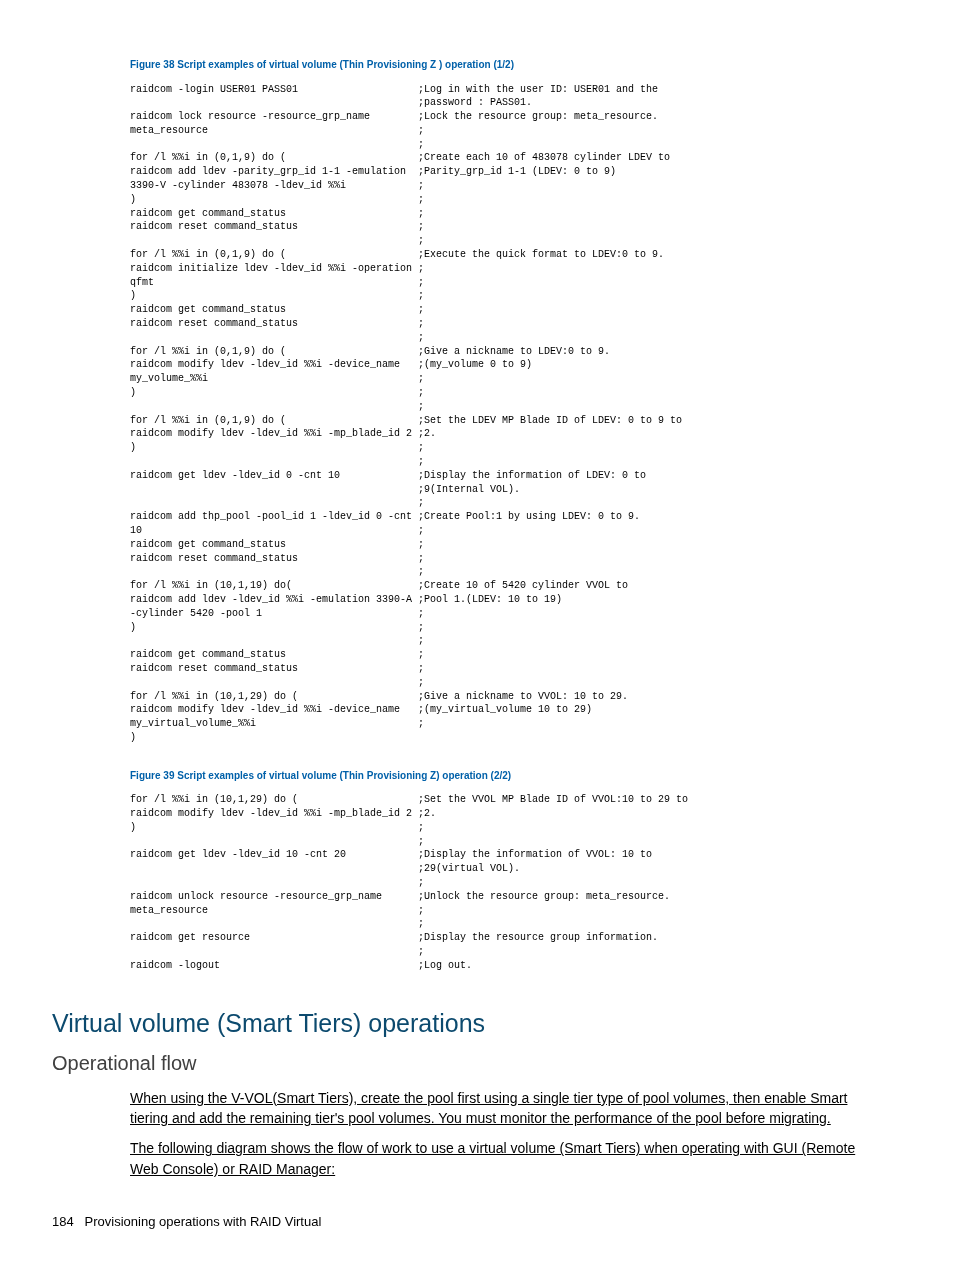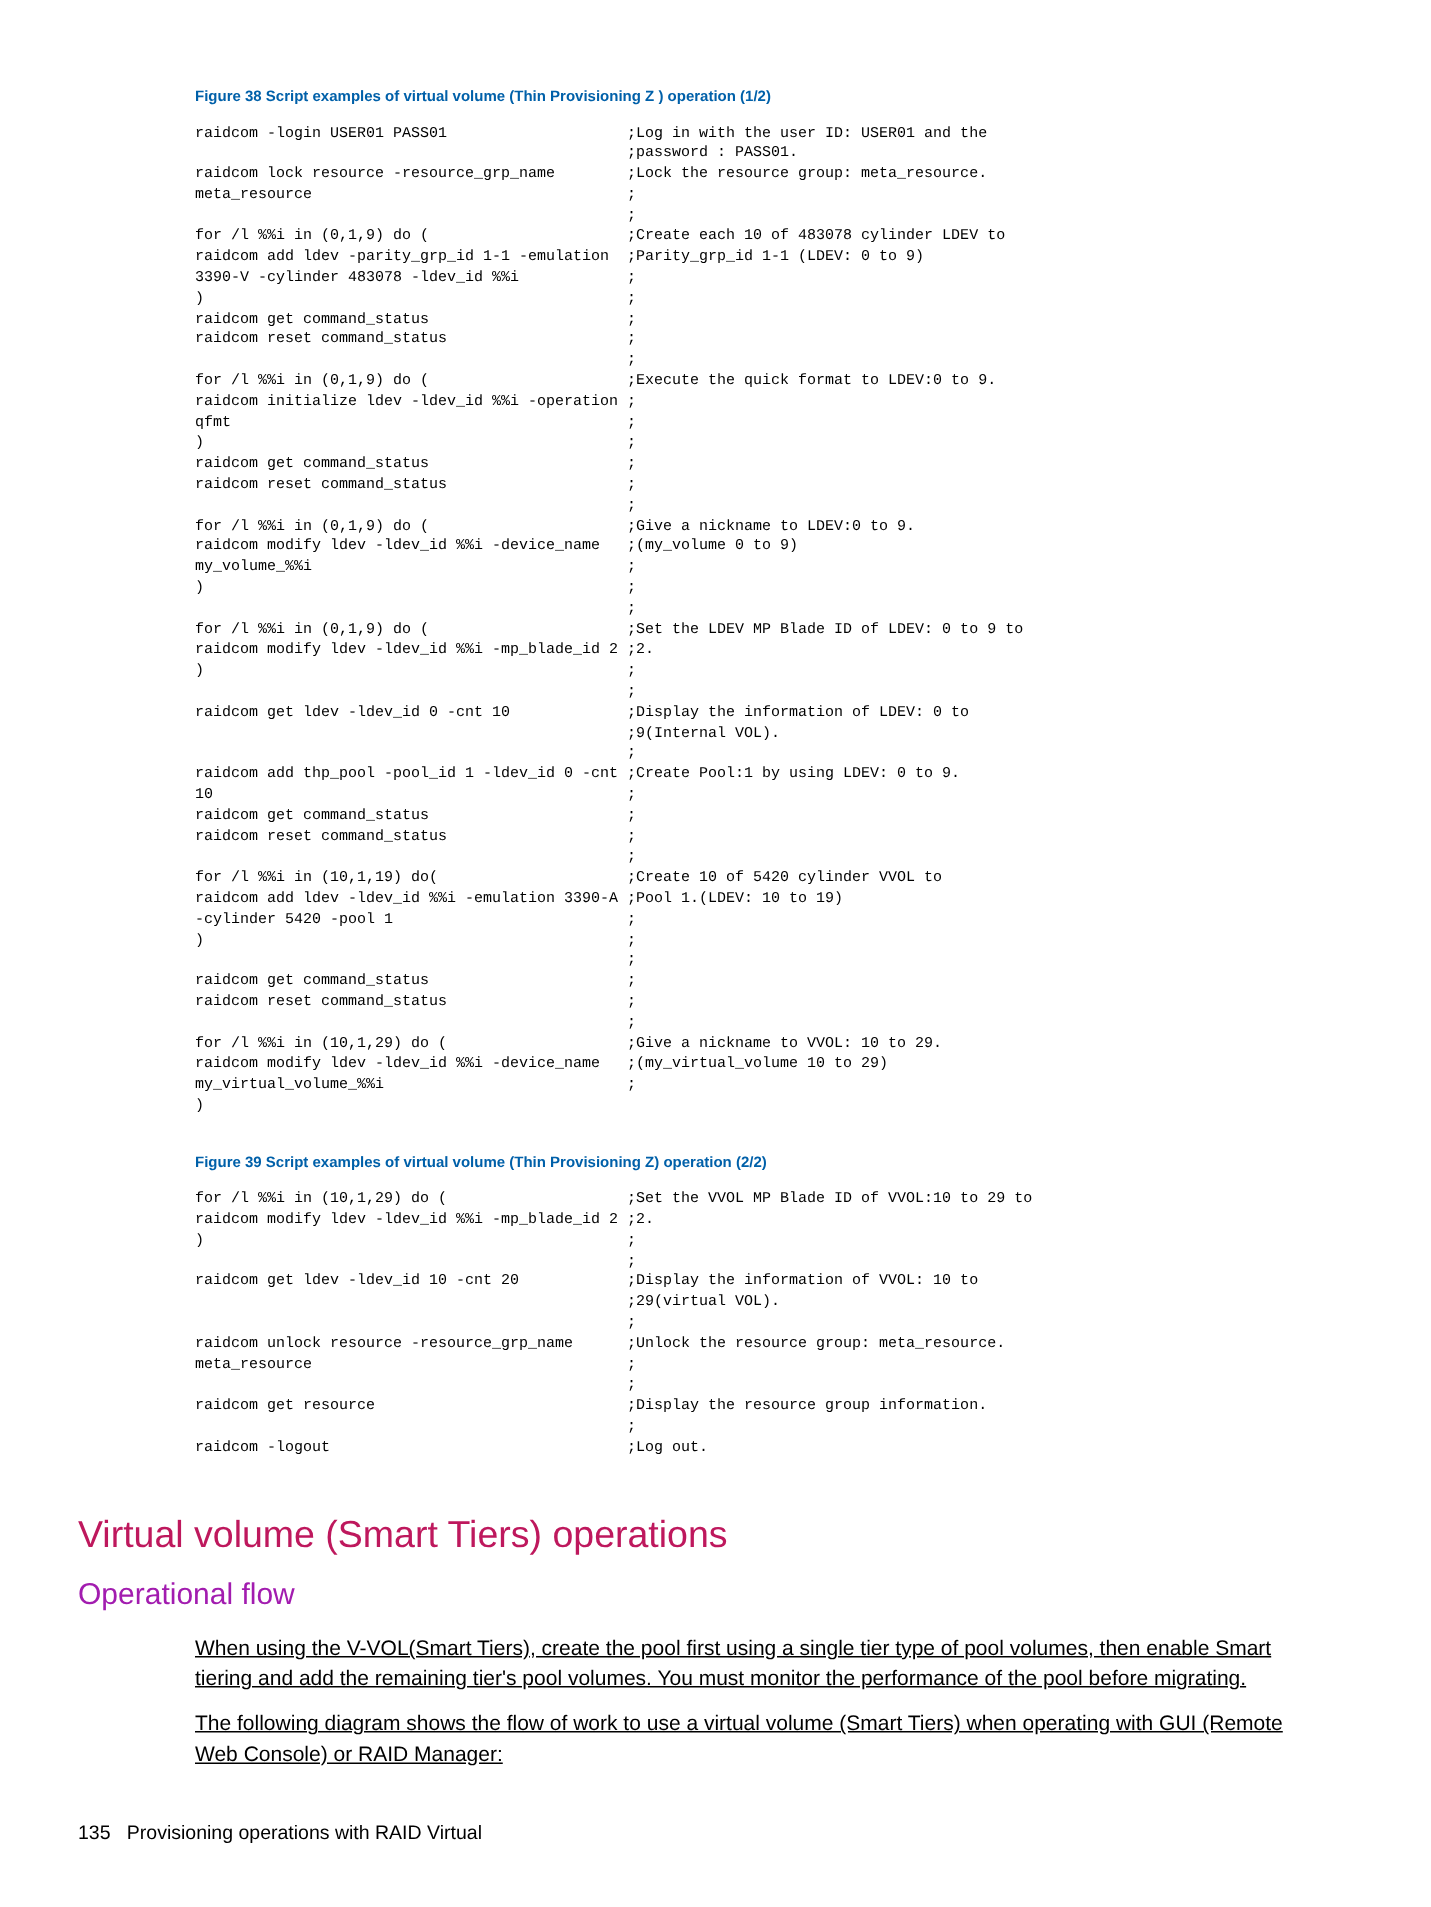--- a/index.html
+++ b/index.html
@@ -21,27 +21,27 @@
   }
   pre.code {
     font-family: Liberation Mono, monospace;
     font-size: 10px;
     line-height: 1.38;
     margin: 0 0 24px 78px;
     white-space: pre;
     color: #000;
   }
   h1.section {
-    color: #be185d;
+    color: #0c4a6e;
     font-weight: normal;
     font-size: 25px;
     margin: 32px 0 8px 0;
   }
   h2.subsection {
-    color: #a21caf;
+    color: #404040;
     font-weight: normal;
     font-size: 20px;
     margin: 6px 0 10px 0;
   }
   p.body {
     margin: 0 32px 10px 78px;
     font-size: 14px;
     line-height: 1.45;
     text-decoration: underline;
   }
@@ -118,14 +118,14 @@
                                                 ;
 raidcom -logout                                 ;Log out.</pre>
 
 <h1 class="section">Virtual volume (Smart Tiers) operations</h1>
 <h2 class="subsection">Operational flow</h2>
 
 <p class="body">When using the V-VOL(Smart Tiers), create the pool first using a single tier type of pool volumes, then enable Smart tiering and add the remaining tier's pool volumes. You must monitor the performance of the pool before migrating.</p>
 <p class="body">The following diagram shows the flow of work to use a virtual volume (Smart Tiers) when operating with GUI (Remote Web Console) or RAID Manager:</p>
 
 <div class="footer">
-  <span>135</span>&nbsp;&nbsp;&nbsp;<span>Provisioning operations with RAID Virtual</span>
+  <span>184</span>&nbsp;&nbsp;&nbsp;<span>Provisioning operations with RAID Virtual</span>
 </div>
 
 </body></html>

